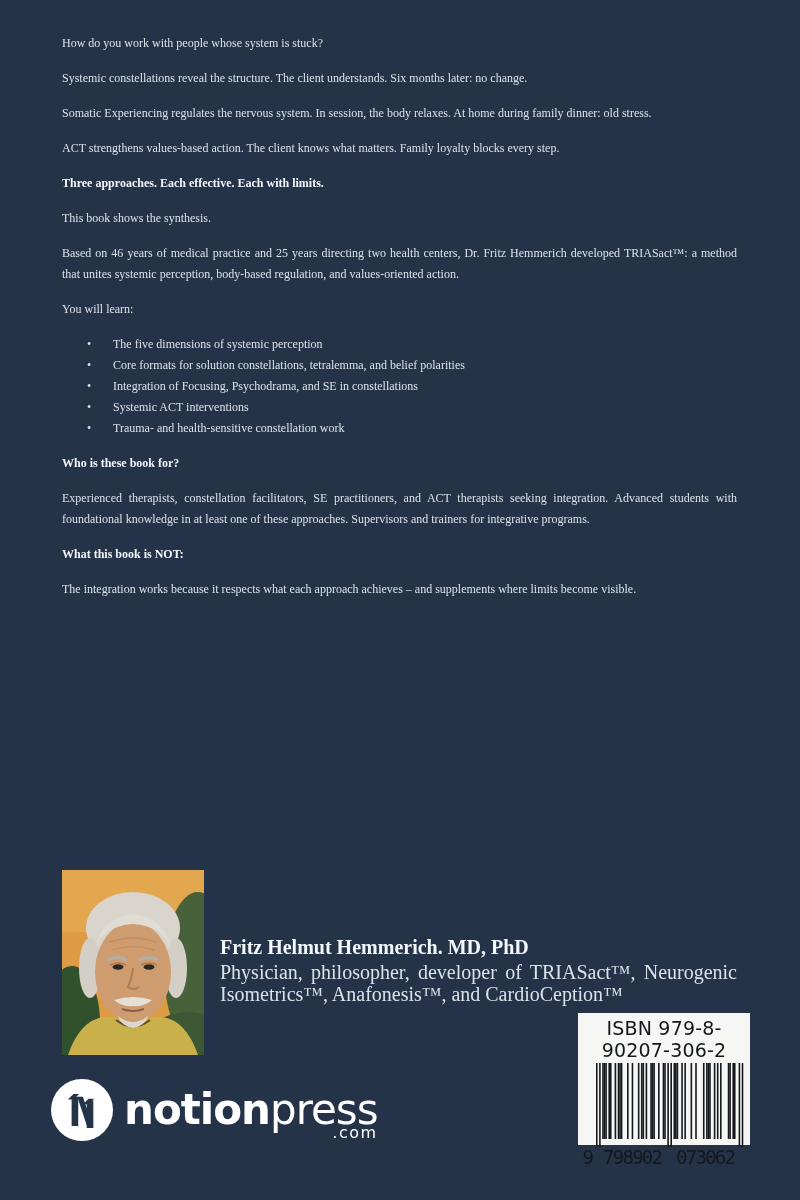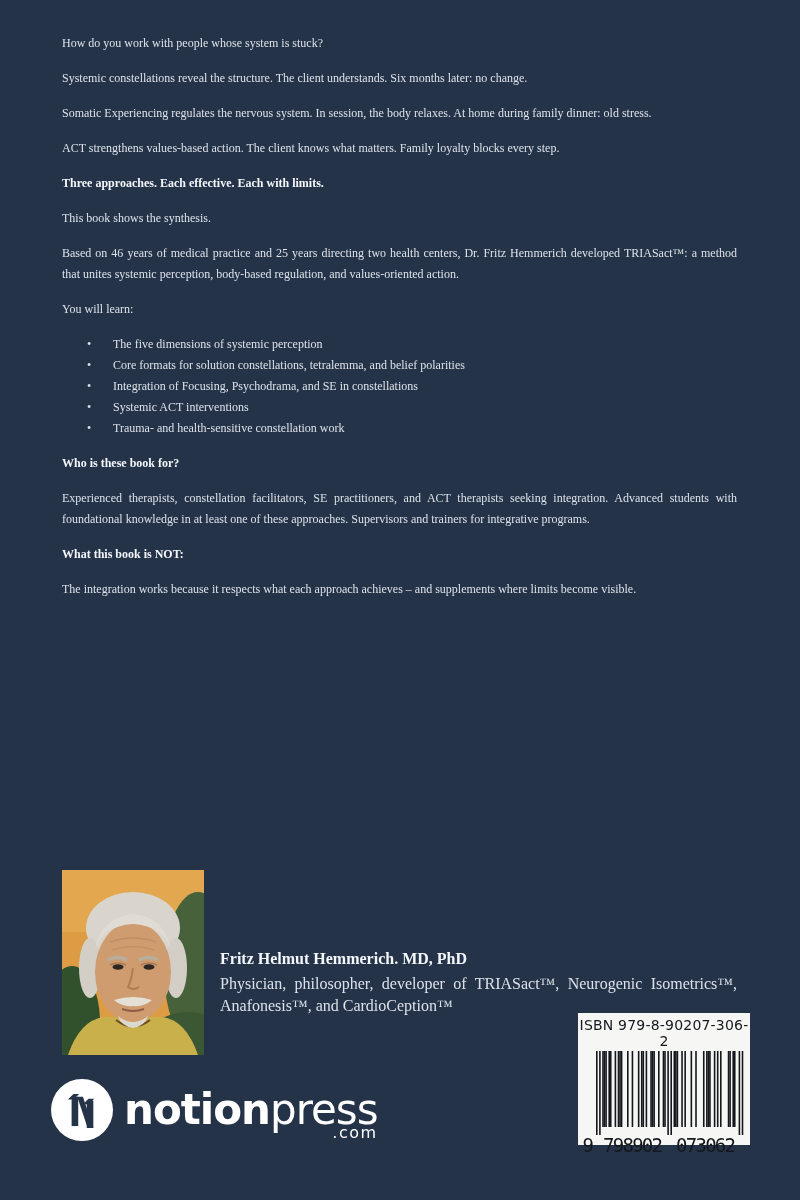--- a/index.html
+++ b/index.html
@@ -8,36 +8,36 @@
         color:var(--body-text,#dce2ea);
         font-family:"Liberation Serif",serif;}
   .content{padding:33px 63px 0 62px;font-size:12px;line-height:21px;}
   .content p{margin:0 0 14px;text-align:justify;}
   .bold-line{font-weight:bold;color:var(--heading-text,#f4f7fb);}
   ul.learn{list-style:none;margin:0 0 14px;padding:0 0 0 51px;}
   ul.learn li{position:relative;text-align:justify;}
   ul.learn li::before{content:"\2022";position:absolute;left:-26px;color:var(--body-text,#dce2ea);}
   .photo{position:absolute;left:62px;top:870px;width:142px;height:185px;}
   .photo svg{display:block;}
-  .author-text{position:absolute;left:220px;top:936px;width:517px;font-size:16px;line-height:22px;margin-top:12px;}
+  .author-text{position:absolute;left:220px;top:936px;width:517px;font-size:20px;line-height:22px;}
   .author-name{font-weight:bold;color:var(--heading-text,#f4f7fb);margin:0 0 3px;}
   .author-bio{margin:0;text-align:justify;}
   .logo{position:absolute;left:51px;top:1079px;height:62px;display:flex;align-items:center;
         font-family:"DejaVu Sans",sans-serif;}
   .logo-circle{width:62px;height:62px;border-radius:50%;background:var(--logo-white,#fff);
         display:flex;align-items:center;justify-content:center;}
   .wordmark{position:relative;margin-left:11px;font-size:42px;line-height:42px;
         color:var(--logo-white,#fff);letter-spacing:-1px;white-space:nowrap;}
   .wordmark .wm-bold{font-weight:bold;}
   .wordmark .wm-thin{font-weight:normal;}
   .dotcom{position:absolute;right:0;bottom:-10px;font-size:16px;font-weight:normal;
         letter-spacing:1.5px;line-height:1;}
   .barcode{position:absolute;left:578px;top:1013px;width:172px;height:132px;
         background:var(--barcode-bg,#f6f6f4);text-align:center;}
-  .isbn-label{font-family:"DejaVu Sans",sans-serif;font-size:14px;letter-spacing:.2px;
+  .isbn-label{font-family:"DejaVu Sans",sans-serif;font-size:19px;letter-spacing:.2px;
         color:var(--barcode-ink,#14181d);padding-top:4px;}
   #ean{display:block;margin:2px auto 0;}
 </style>
 </head>
 <body>
 
 <div class="page">
 
   <div class="content">
     <p>How do you work with people whose system is stuck?</p>

